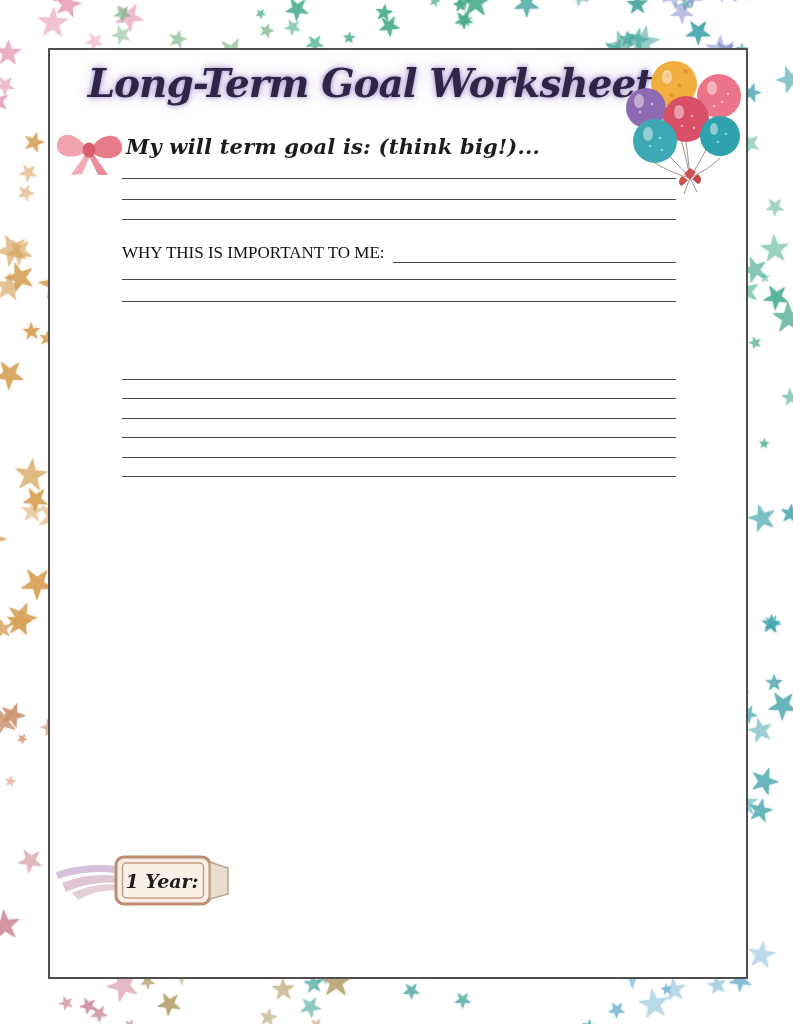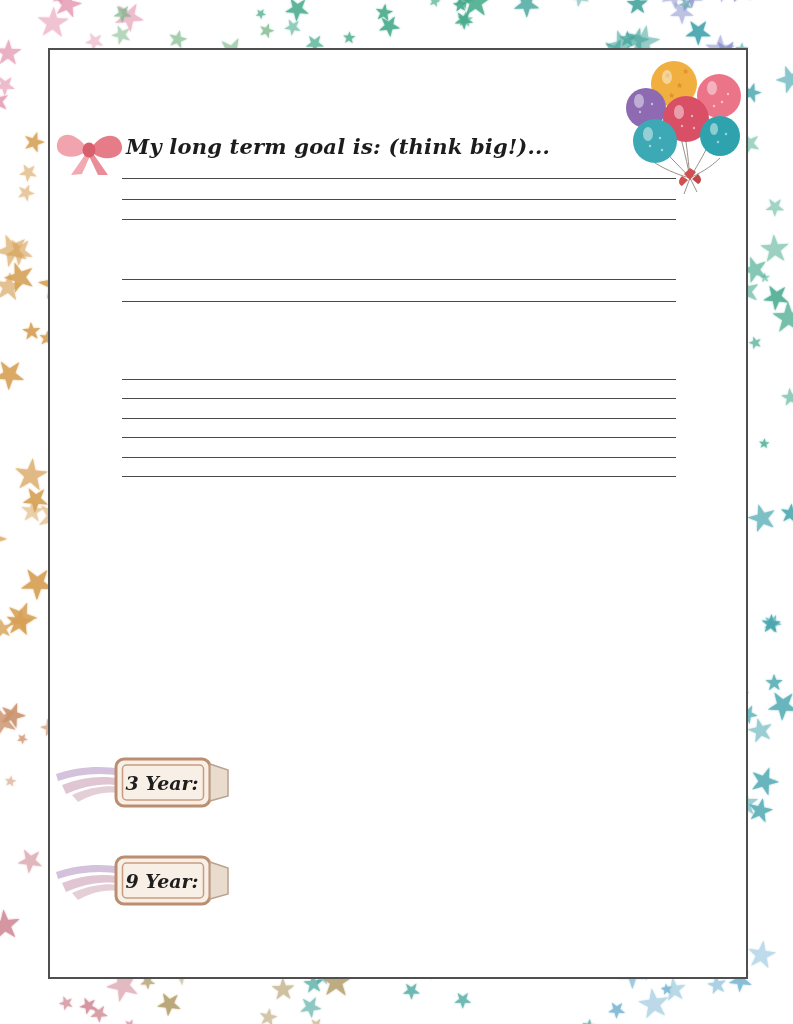--- a/index.html
+++ b/index.html
@@ -245,20 +245,21 @@
       <rect x="64" y="5" width="94" height="47" rx="8" stroke-width="3" fill="#f8efe7"></rect>
       <rect x="64" y="5" width="94" height="47" rx="8" fill="none" stroke-width="3" stroke="#bb8e71"></rect>
       <rect x="70.5" y="11" width="81" height="35" rx="4" fill="none" stroke-width="1.5" stroke="#c89d7e"></rect>
       <path d="M158,10 L176,16 L176,42 L158,47 Z" fill="#e9dccf"></path>
       <path d="M158,10 L176,16 L176,42 L158,47 Z" fill="none" stroke="#b9a28c" stroke-width="1.5"></path>
     </symbol>
   </svg>
 
   <div class="sheet">
 
+    <h1 class="page-title">Long-Term Goal Worksheet</h1>
 
     <svg class="bow-svg" viewBox="0 0 74 58">
       <path d="M33,26 C20,8 5,10 3,22 C1,34 18,40 33,29 Z" opacity="0.9" fill="#f09aa4"></path>
       <path d="M37,26 C50,8 66,12 68,24 C70,35 52,42 37,30 Z" opacity="0.92" fill="#e4717e"></path>
       <path d="M33,30 L17,53 L28,52 L36,34 Z" opacity="0.85" fill="#f09aa4"></path>
       <path d="M38,30 L54,53 L44,53 L35,34 Z" opacity="0.8" fill="#e4717e"></path>
       <ellipse cx="35" cy="28" rx="6.5" ry="7.5" fill="#d85f6e"></ellipse>
     </svg>
 
     <svg class="balloons-svg" viewBox="0 0 132 142">
@@ -306,51 +307,49 @@
           <circle cx="104" cy="78" r="1.2"></circle>
         <circle cx="18" cy="56" r="1.2"></circle>
           <circle cx="30" cy="48" r="1.2"></circle>
       </g>
       <path d="M62,118 L68,124 L74,116 L68,112 Z" fill="#d05050"></path>
       <path d="M60,120 C56,124 56,128 60,130 L66,124 Z" fill="#d05050"></path>
       <path d="M76,118 C80,122 80,126 76,128 L70,123 Z" fill="#c04848"></path>
     </svg>
 
     <div class="goal-prompt">
-      <span>My long term goal is:</span>
+      <span>My will term goal is:</span>
       <span class="hint">(think big!)...</span>
     </div>
     <div class="lines goal-lines">
         <div class="write-line"></div>
         <div class="write-line"></div>
         <div class="write-line"></div>
       </div>
 
+    <div class="importance-row">
+      <span class="serif-label">WHY THIS IS IMPORTANT TO ME:</span>
+      <span class="inline-line"></span>
+    </div>
     <div class="lines importance-lines">
         <div class="write-line"></div>
         <div class="write-line"></div>
       </div>
 
     <div class="lines vision-lines">
         <div class="write-line"></div>
         <div class="write-line"></div>
         <div class="write-line"></div>
         <div class="write-line"></div>
         <div class="write-line"></div>
         <div class="write-line"></div>
       </div>
 
 
-    <div class="tag tag-3">
-      <svg class="tag-svg" viewBox="0 0 190 58">
-          <use href="#gift-tag"></use>
-        </svg>
-      <span class="tag-label">3 Year:</span>
-    </div>
     <div class="tag tag-4">
       <svg class="tag-svg" viewBox="0 0 190 58">
           <use href="#gift-tag"></use>
         </svg>
-      <span class="tag-label">9 Year:</span>
+      <span class="tag-label">1 Year:</span>
     </div>
 
   </div>
 </div>
 
 </body></html>

